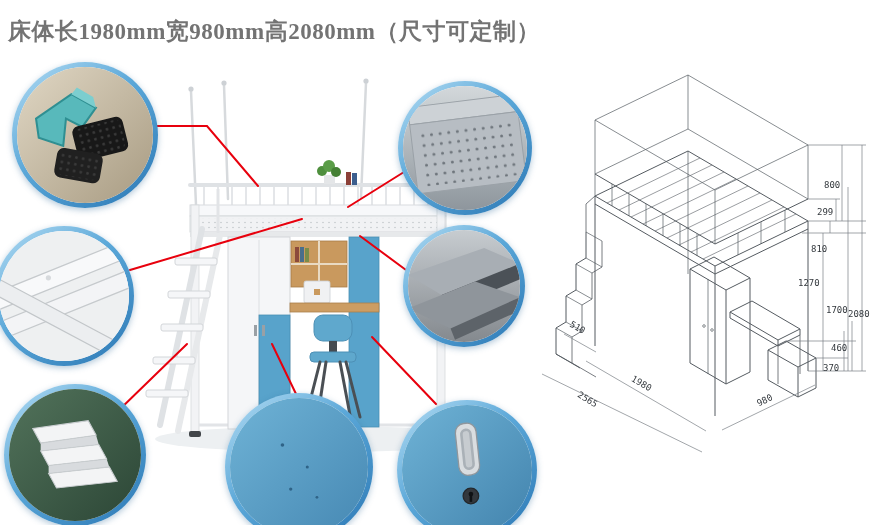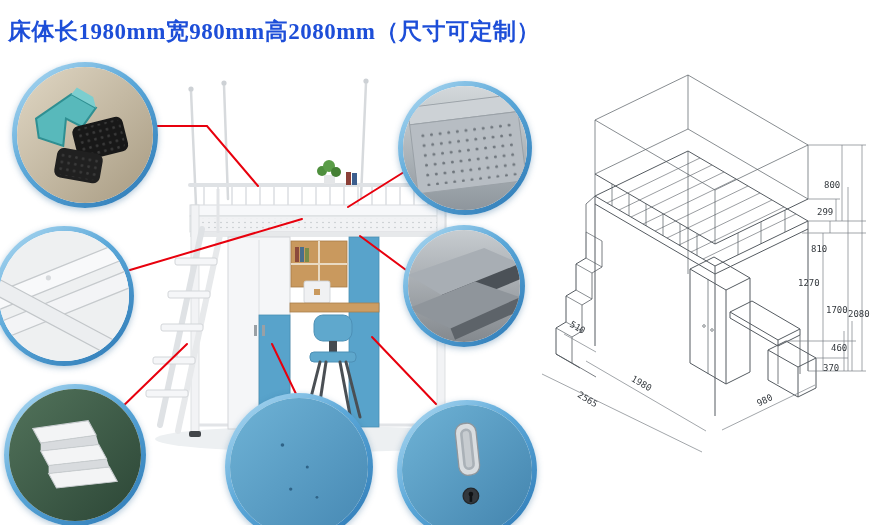--- a/index.html
+++ b/index.html
@@ -1,19 +1,19 @@
 <!DOCTYPE html>
 <html><head>
 <meta charset="utf-8">
 <style>
   html,body{margin:0;padding:0;}
   body{font-family:"Liberation Sans",sans-serif;background:#fff;}
   .page{position:relative;width:880px;height:525px;overflow:hidden;background:#fff;}
   .title{position:absolute;left:8px;top:16px;font-family:"Liberation Serif",serif;
-         font-size:23px;font-weight:bold;color:#1d4ed8;letter-spacing:.5px;white-space:nowrap;}
+         font-size:23px;font-weight:bold;color:#737373;letter-spacing:.5px;white-space:nowrap;}
   .photo{position:absolute;left:128px;top:75px;width:400px;height:408px;}
   .connectors{position:absolute;left:0;top:0;width:880px;height:525px;pointer-events:none;}
   .drawing{position:absolute;left:540px;top:64px;width:336px;height:450px;}
   .callout{position:absolute;border-radius:50%;padding:5px;box-sizing:border-box;
            background:linear-gradient(140deg,#b6def4 0%,#5aa7d8 45%,#2b77b4 100%);
            box-shadow:0 2px 6px rgba(40,100,150,.35);}
   .callout-inner{width:100%;height:100%;border-radius:50%;overflow:hidden;background:#fff;}
   .callout-inner svg,.photo svg,.drawing svg,.connectors svg{display:block;width:100%;height:100%;}
   .dimtext{font-family:"DejaVu Sans Mono",monospace;font-size:9px;fill:#33383d;}
 </style>

